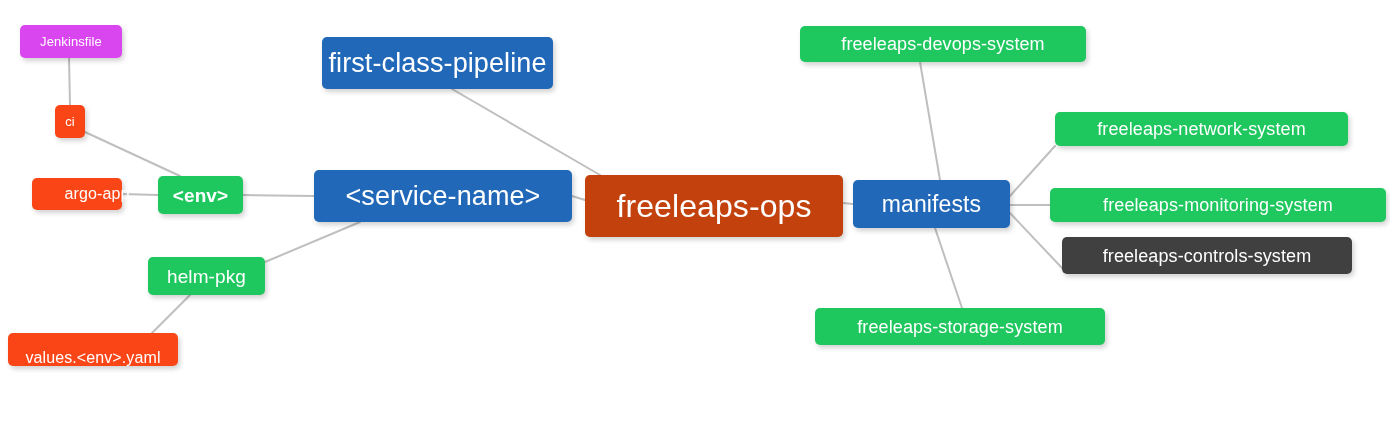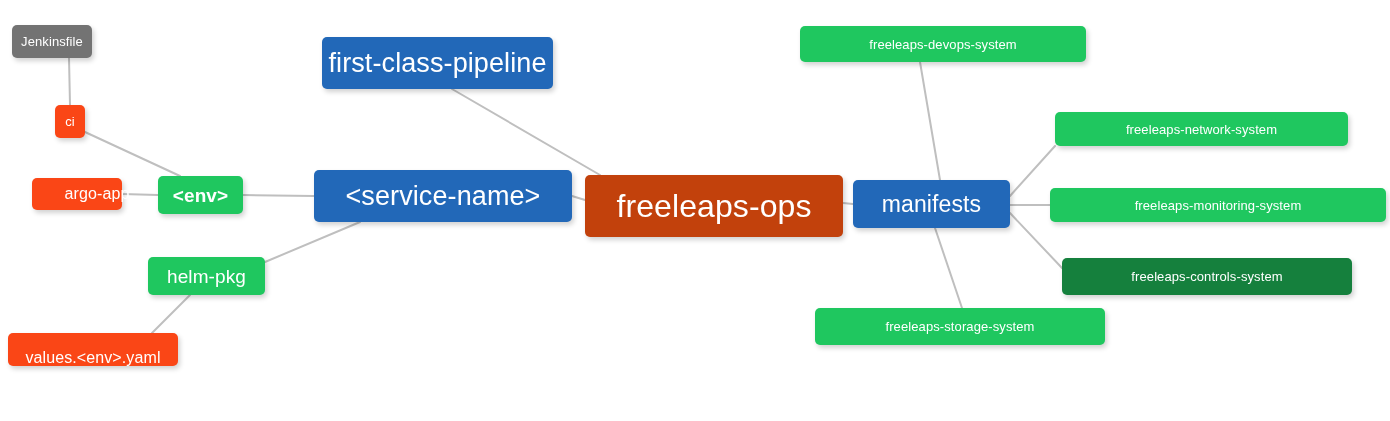--- a/index.html
+++ b/index.html
@@ -42,21 +42,21 @@
     z-index: 2;
   }
   .node-label {
     display: block;
     padding: 0 2px;
   }
   
   .tier-root  { font-size: 32px; }
   .tier-1     { font-size: 27px; }
   .tier-2     { font-size: 23px; }
-  .tier-3     { font-size: 13px; }
+  .tier-3     { font-size: 18px; }
   .tier-4     { font-size: 19px; }
   .tier-5     { font-size: 16px; }
   .tier-6     { font-size: 13px; }
 </style>
 </head>
 <body>
 
 <div id="mindmap-canvas">
   <svg id="edge-layer" viewBox="0 0 1390 421" width="1390" height="421">
       <line x1="585" y1="200" x2="572" y2="196" stroke="#bfbfbf" stroke-width="2" stroke-linecap="round"></line>
@@ -89,38 +89,38 @@
       </div>
       <div class="node tier-4" style="left: 158px; top: 176px; width: 85px; height: 38px; background: rgb(31, 199, 95); font-weight: bold;">
         <span class="node-label">&lt;env&gt;</span>
       </div>
       <div class="node tier-4" style="left: 148px; top: 257px; width: 117px; height: 38px; background: rgb(31, 199, 95);">
         <span class="node-label">helm-pkg</span>
       </div>
       <div class="node tier-6" style="left: 55px; top: 105px; width: 30px; height: 33px; background: rgb(250, 70, 22);">
         <span class="node-label">ci</span>
       </div>
-      <div class="node tier-6" style="left: 12px; top: 25px; width: 80px; height: 33px; background: #737373;">
+      <div class="node tier-6" style="left: 20px; top: 25px; width: 102px; height: 33px; background: #d946ef;">
         <span class="node-label">Jenkinsfile</span>
       </div>
       <div class="node tier-5" style="left: 32px; top: 178px; width: 90px; height: 32px; background: rgb(250, 70, 22); padding-left: 40px;">
         <span class="node-label">argo-app</span>
       </div>
       <div class="node tier-5" style="left: 8px; top: 333px; width: 170px; height: 33px; background: rgb(250, 70, 22); align-items: flex-end;">
         <span class="node-label">values.&lt;env&gt;.yaml</span>
       </div>
       <div class="node tier-3" style="left: 800px; top: 26px; width: 286px; height: 36px; background: rgb(31, 199, 95);">
         <span class="node-label">freeleaps-devops-system</span>
       </div>
       <div class="node tier-3" style="left: 1055px; top: 112px; width: 293px; height: 34px; background: rgb(31, 199, 95);">
         <span class="node-label">freeleaps-network-system</span>
       </div>
       <div class="node tier-3" style="left: 1050px; top: 188px; width: 336px; height: 34px; background: rgb(31, 199, 95);">
         <span class="node-label">freeleaps-monitoring-system</span>
       </div>
-      <div class="node tier-3" style="left: 1062px; top: 258px; width: 290px; height: 37px; background: #15803d;">
+      <div class="node tier-3" style="left: 1062px; top: 237px; width: 290px; height: 37px; background: #404040;">
         <span class="node-label">freeleaps-controls-system</span>
       </div>
       <div class="node tier-3" style="left: 815px; top: 308px; width: 290px; height: 37px; background: rgb(31, 199, 95);">
         <span class="node-label">freeleaps-storage-system</span>
       </div>
     </div>
 </div>
 
 </body></html>

